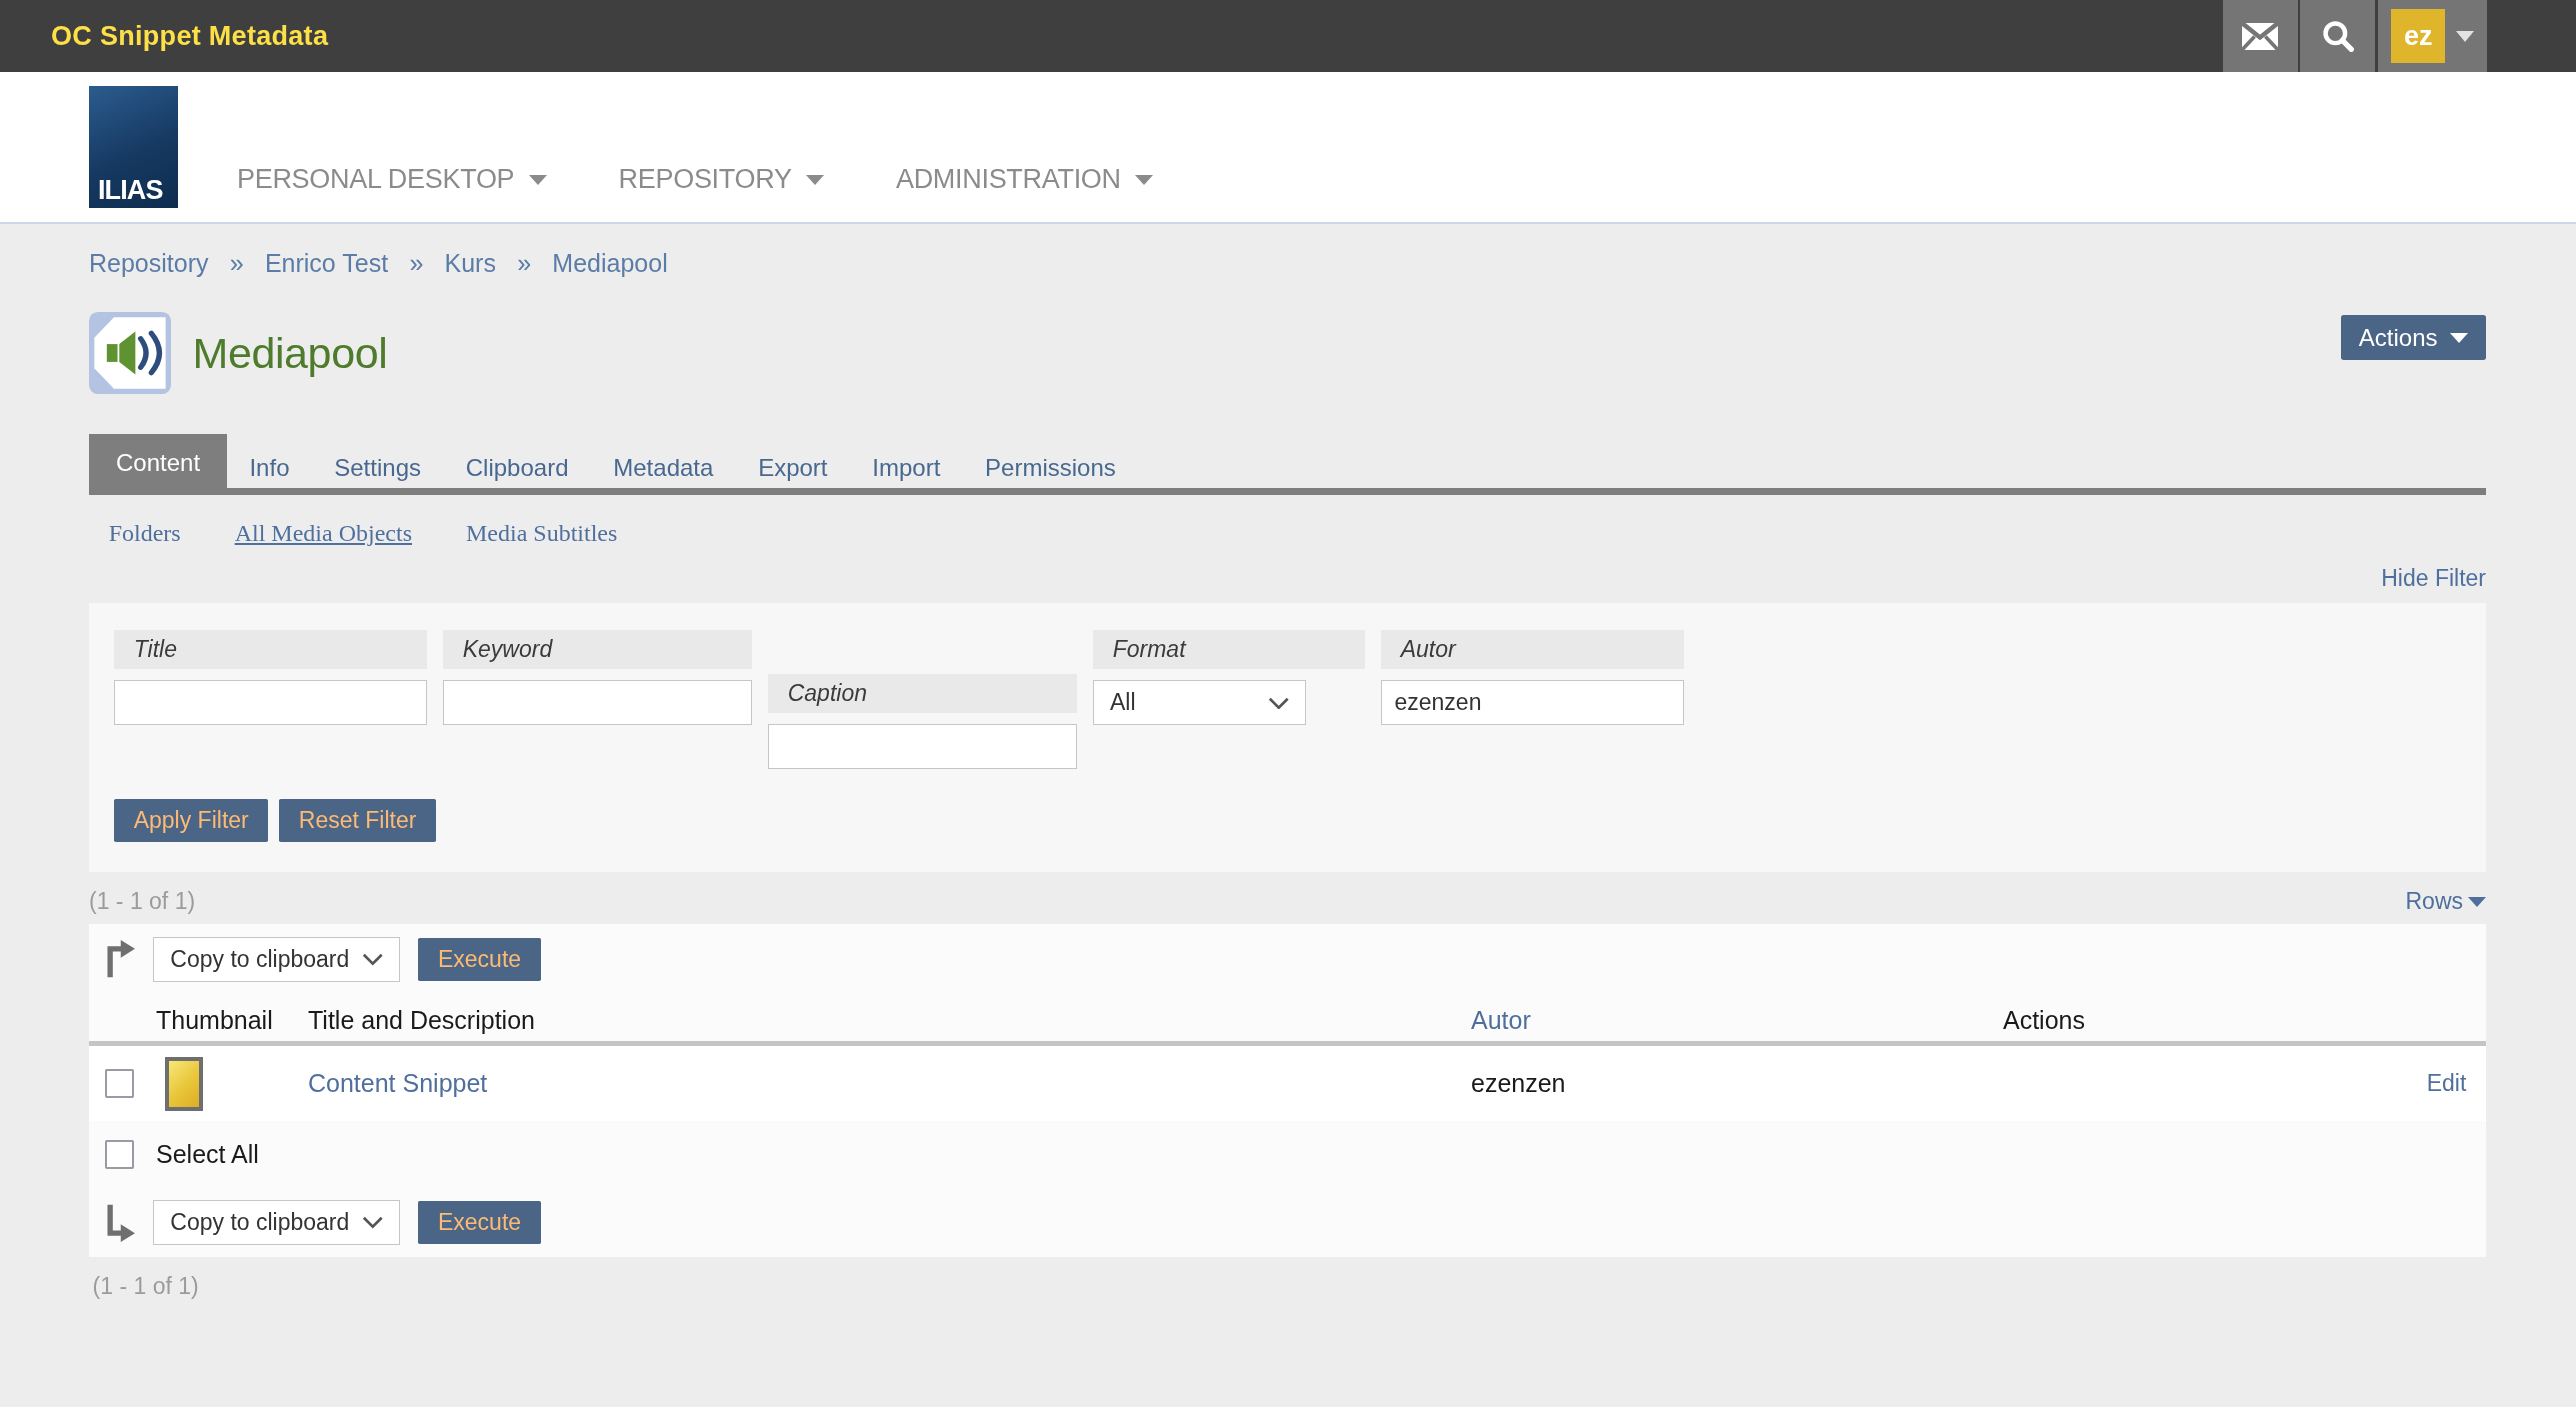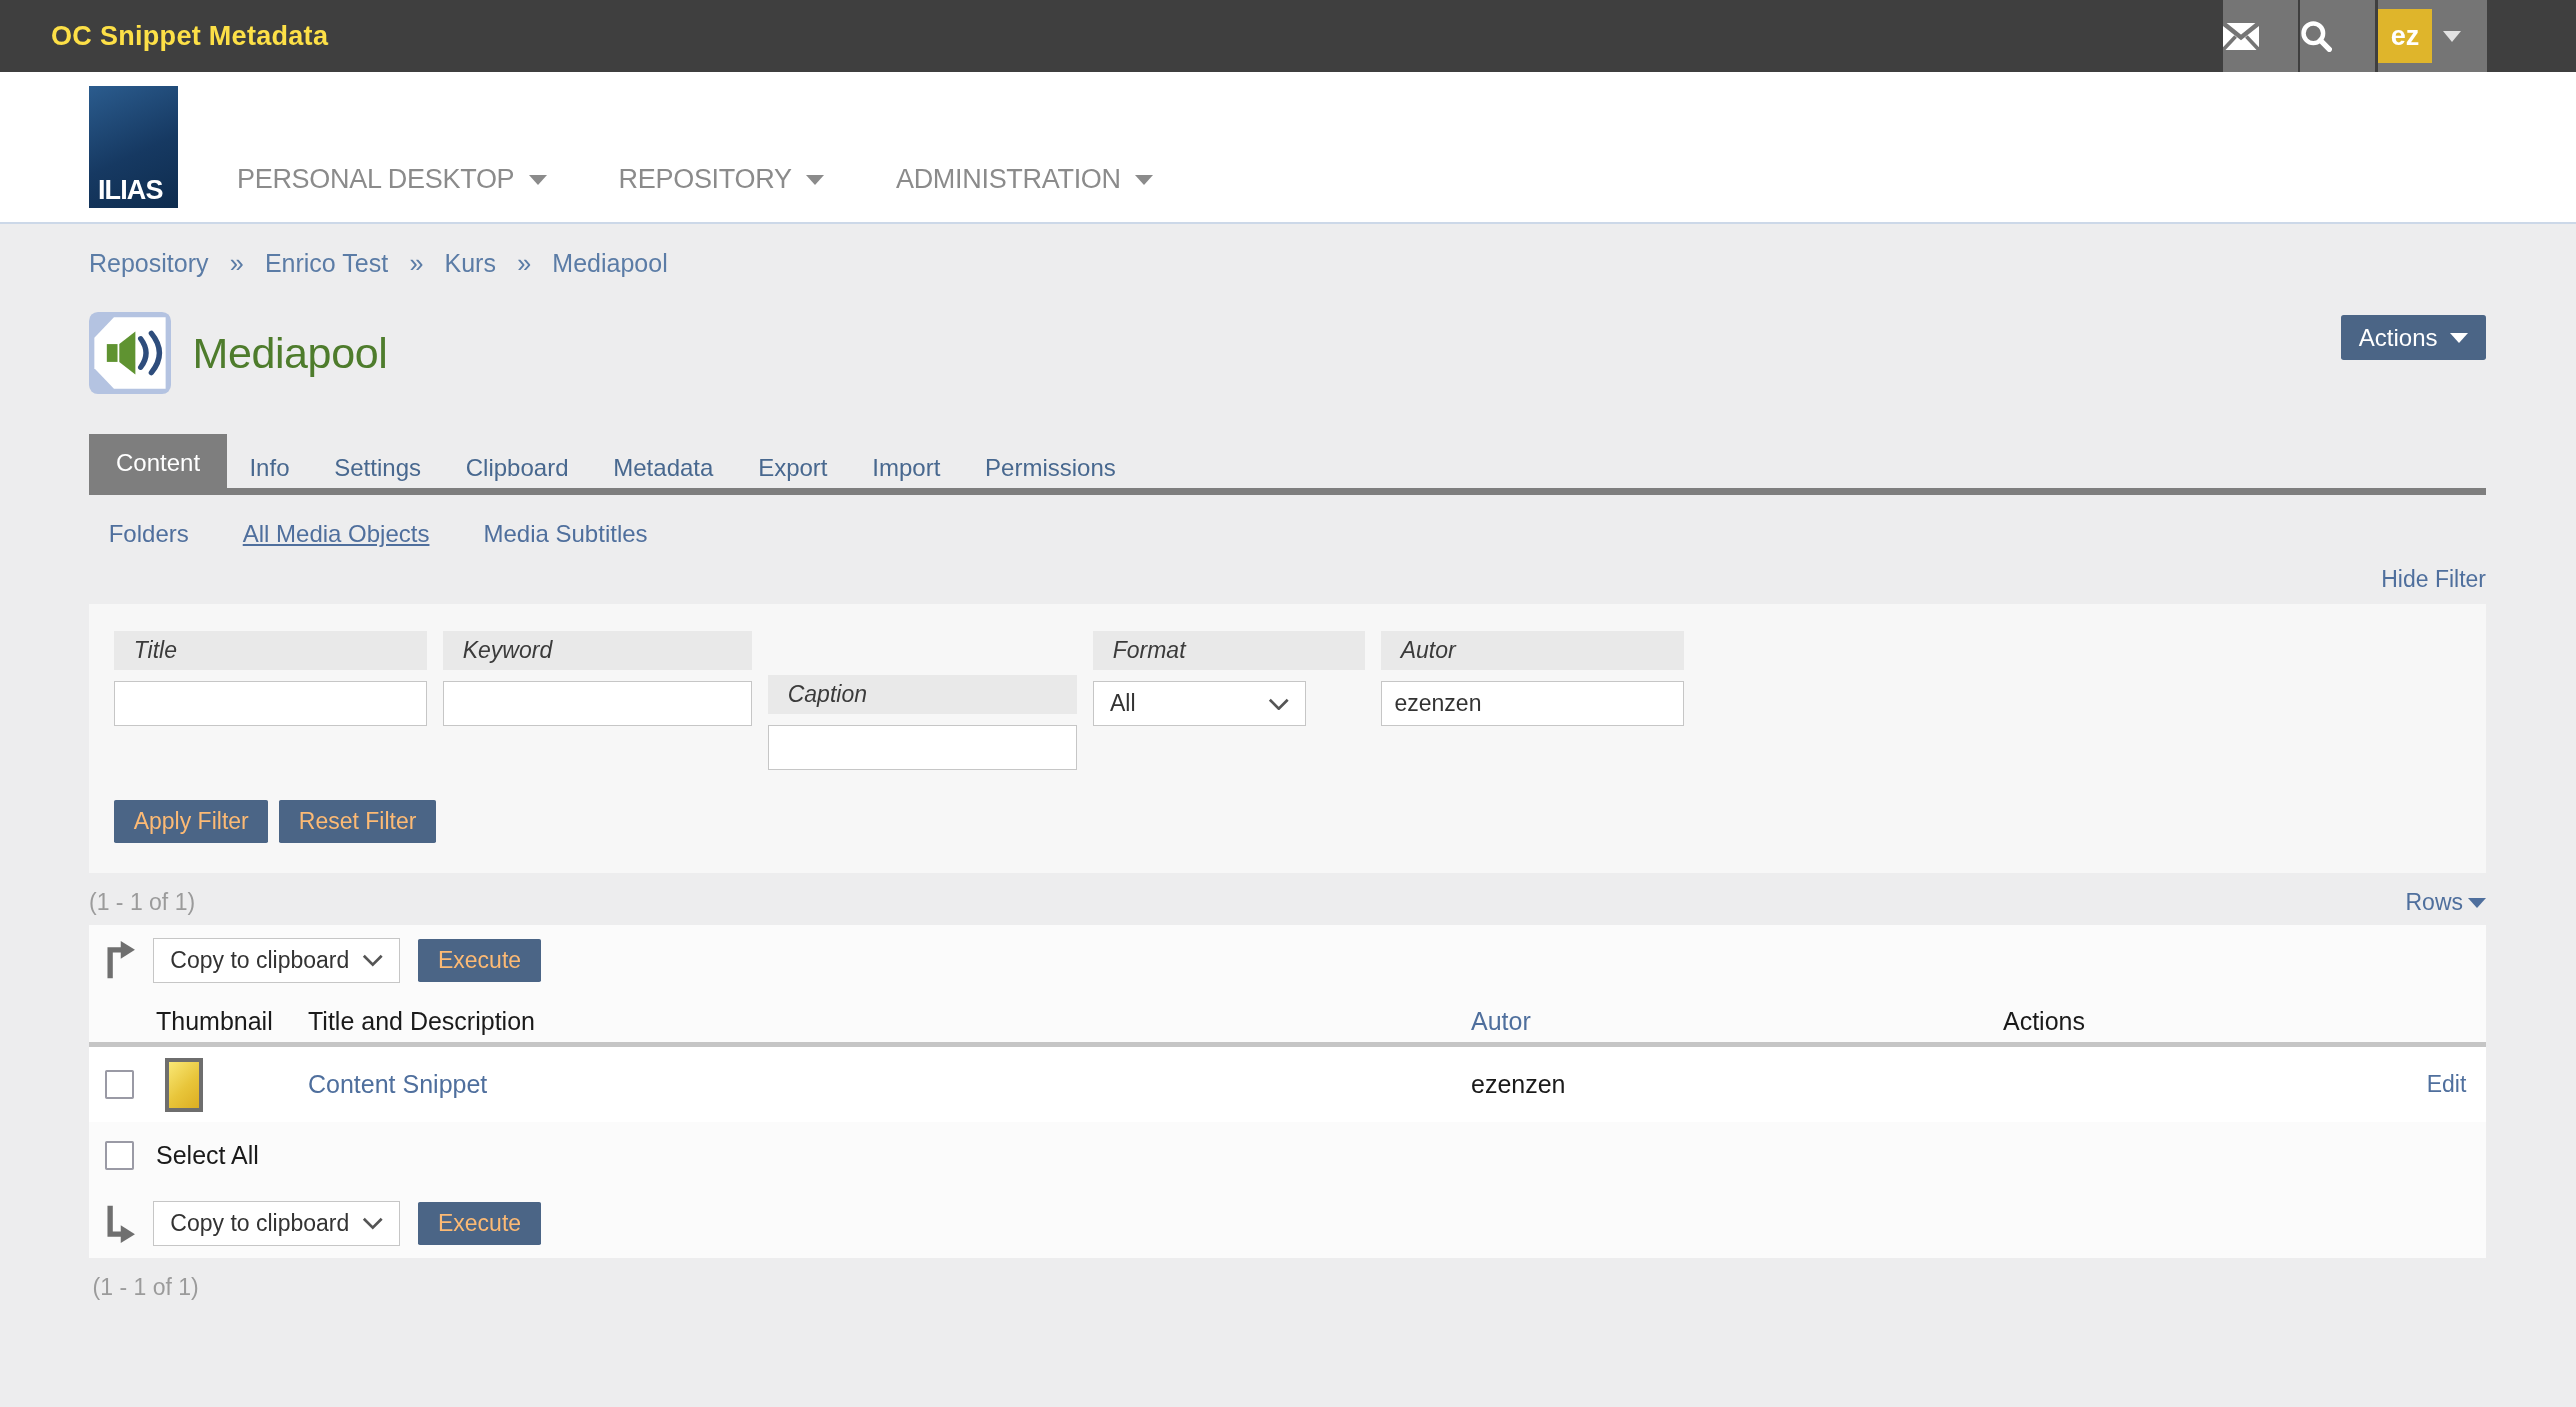--- a/index.html
+++ b/index.html
@@ -8,21 +8,21 @@
     background:#ededee;
     font-family:"Liberation Sans", sans-serif;
     color:#1a1a1a;
     overflow:hidden;
   }
 
   
   .topbar { height:72px; background:#3f3f3f; display:flex; align-items:center; }
   .topbar-title { margin-left:51px; font-size:27px; font-weight:bold; color:#fde047; letter-spacing:0.3px; }
   .topbar-right { margin-left:auto; margin-right:89px; display:flex; height:72px; }
-  .tb-btn { width:75px; height:72px; background:#757575; display:flex; align-items:center; margin-left:2.7px; cursor:pointer; }
+  .tb-btn { width:75px; height:72px; background:#757575; display:flex; align-items:center; justify-content:center; margin-left:2.7px; cursor:pointer; }
   .tb-user { width:109px; gap:10.7px; }
   .avatar { width:54px; height:54px; background:#dfb52b; color:#fff; font-size:27px; font-weight:bold; display:flex; align-items:center; justify-content:center; }
   .caret-down-white { width:0; height:0; border-left:9.8px solid transparent; border-right:9.8px solid transparent; border-top:11.6px solid #e2e2e2; }
 
   
   .header { height:152px; background:#ffffff; position:relative; border-bottom:2.7px solid #ccd8e8; }
   .logo { position:absolute; left:89px; top:14.3px; width:89px; height:122px;
           background:linear-gradient(155deg,#2b5c8e 0%, #163962 55%, #0e2c4e 100%); }
   .logo-text { position:absolute; left:9px; bottom:2px; color:#fff; font-size:27px; font-weight:bold; letter-spacing:-0.9px; }
   .mainnav { position:absolute; left:237px; bottom:27px; display:flex; gap:72px; }
@@ -44,21 +44,21 @@
                  font-size:24px; border:none; border-radius:2.7px; display:flex; align-items:center; gap:12.5px; cursor:pointer; }
   .caret-white-sm { width:0; height:0; border-left:9px solid transparent; border-right:9px solid transparent; border-top:10.7px solid #ffffff; }
 
   
   .tabs-row { margin-top:38px; display:flex; align-items:flex-end; position:relative; }
   .tabs-row::after { content:""; position:absolute; left:0; right:0; bottom:0; height:7.2px; background:#7e7e7e; }
   .tab { font-size:24px; color:#48688f; padding:0 22.4px; height:54px; line-height:54px; cursor:pointer; position:relative; z-index:1; }
   .tab.active { background:#7e7e7e; color:#ffffff; padding:0 27px; height:61px; line-height:57px; }
 
   
-  .subtabs { margin-top:25px; padding-left:19.7px; display:flex; gap:54px; font-size:24px; color:#4f6f9d; }
+  .subtabs { margin-top:25px; padding-left:19.7px; display:flex; gap:54px; font-size:24px; color:#4f6f9d;font-family:Liberation Serif, serif; }
   .subtab { cursor:pointer; }
   .subtab.active { text-decoration:underline; }
 
   .hidefilter-row { margin-top:18px; text-align:right; font-size:23px; color:#4f6f9d; }
   .hidefilter-row span { cursor:pointer; }
 
   
   .filter-panel { margin-top:10.7px; background:#f7f7f7; padding:27px 25px 30px 25px; }
   .filter-cols { display:flex; gap:16px; }
   .f-col-0 { width:313px; } .f-col-1 { width:309px; } .f-col-2 { width:309px;margin-top:44px; } .f-col-3 { width:272px; } .f-col-4 { width:303px; }

